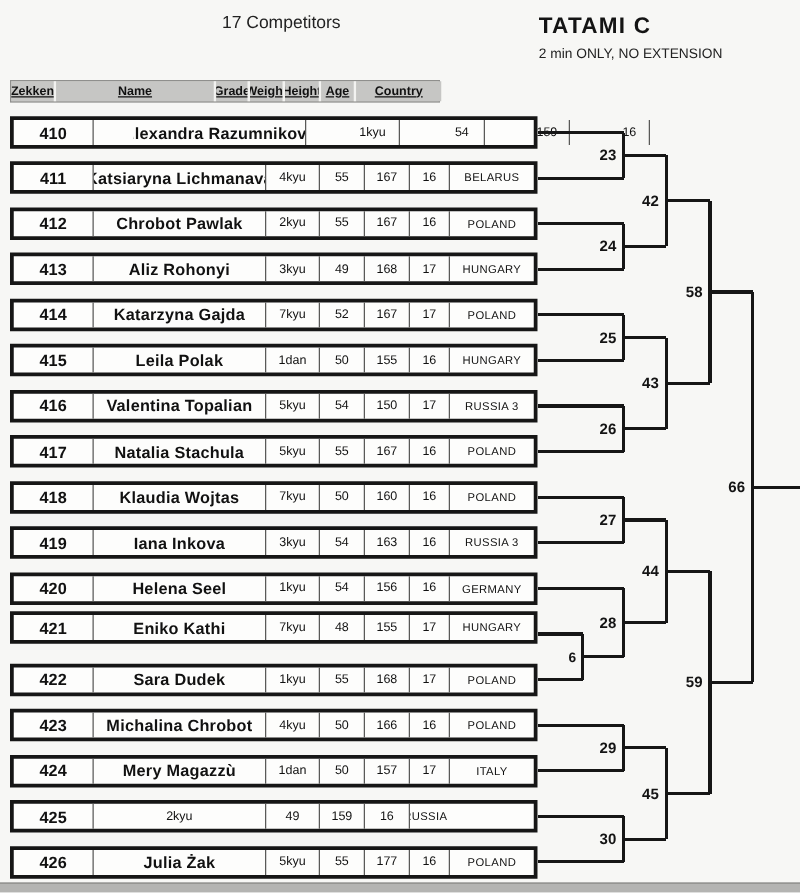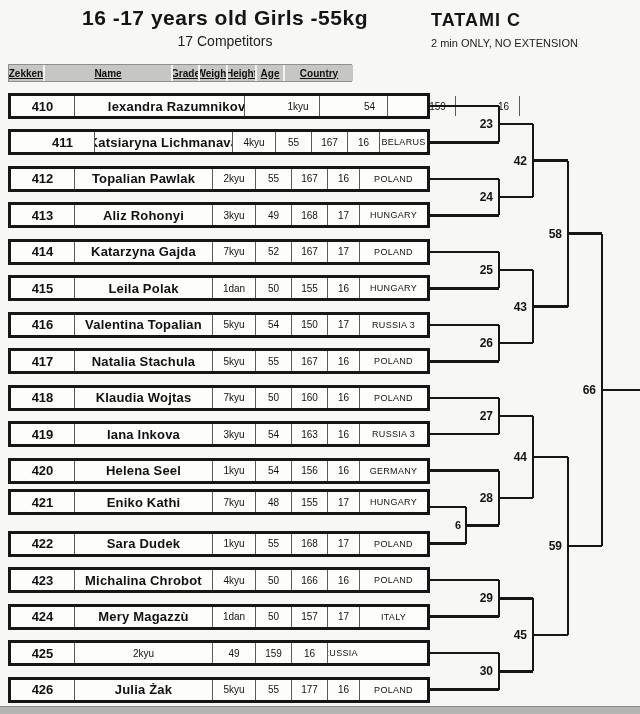--- a/index.html
+++ b/index.html
@@ -41,21 +41,20 @@
 
   #footer-strip{position:absolute;left:0;top:706px;width:640px;height:8px;
      background:#b4b4b2;border-top:1px solid #8a8a88;}
 </style>
 </head>
 <body>
 
 <div id="page">
 
   <div id="title-block">
-    <div id="page-title">16 -17 years old  Girls -55kg</div>
     <div id="competitor-count">17 Competitors</div>
   </div>
 
   <div id="tatami-block">
     <div id="tatami-label">TATAMI  C</div>
     <div id="time-rule">2 min ONLY, NO EXTENSION</div>
   </div>
 
   <div id="table-header">
     <div class="hc">Zekken</div>
@@ -70,32 +69,32 @@
   <div id="rows">
       <div class="row-box" style="top: 93px; gap: 32px;">
         <div class="cell c-zekken">410</div>
         <div class="cell c-name">Alexandra  Razumnikova</div>
         <div class="cell c-val">1kyu</div>
         <div class="cell c-val">54</div>
         <div class="cell c-val">159</div>
         <div class="cell c-val">16</div>
         <div class="cell c-country">RUSSIA 1</div>
       </div>
-      <div class="row-box" style="top: 129.47px; padding-left: 20px;">
+      <div class="row-box" style="top: 129.47px;">
         <div class="cell c-zekken">411</div>
         <div class="cell c-name">Katsiaryna Lichmanava</div>
         <div class="cell c-val">4kyu</div>
         <div class="cell c-val">55</div>
         <div class="cell c-val">167</div>
         <div class="cell c-val">16</div>
         <div class="cell c-country">BELARUS</div>
       </div>
       <div class="row-box" style="top: 165.94px;">
         <div class="cell c-zekken">412</div>
-        <div class="cell c-name">Topalian Pawlak</div>
+        <div class="cell c-name">Chrobot Pawlak</div>
         <div class="cell c-val">2kyu</div>
         <div class="cell c-val">55</div>
         <div class="cell c-val">167</div>
         <div class="cell c-val">16</div>
         <div class="cell c-country">POLAND</div>
       </div>
       <div class="row-box" style="top: 202.41px;">
         <div class="cell c-zekken">413</div>
         <div class="cell c-name">Aliz Rohonyi</div>
         <div class="cell c-val">3kyu</div>

